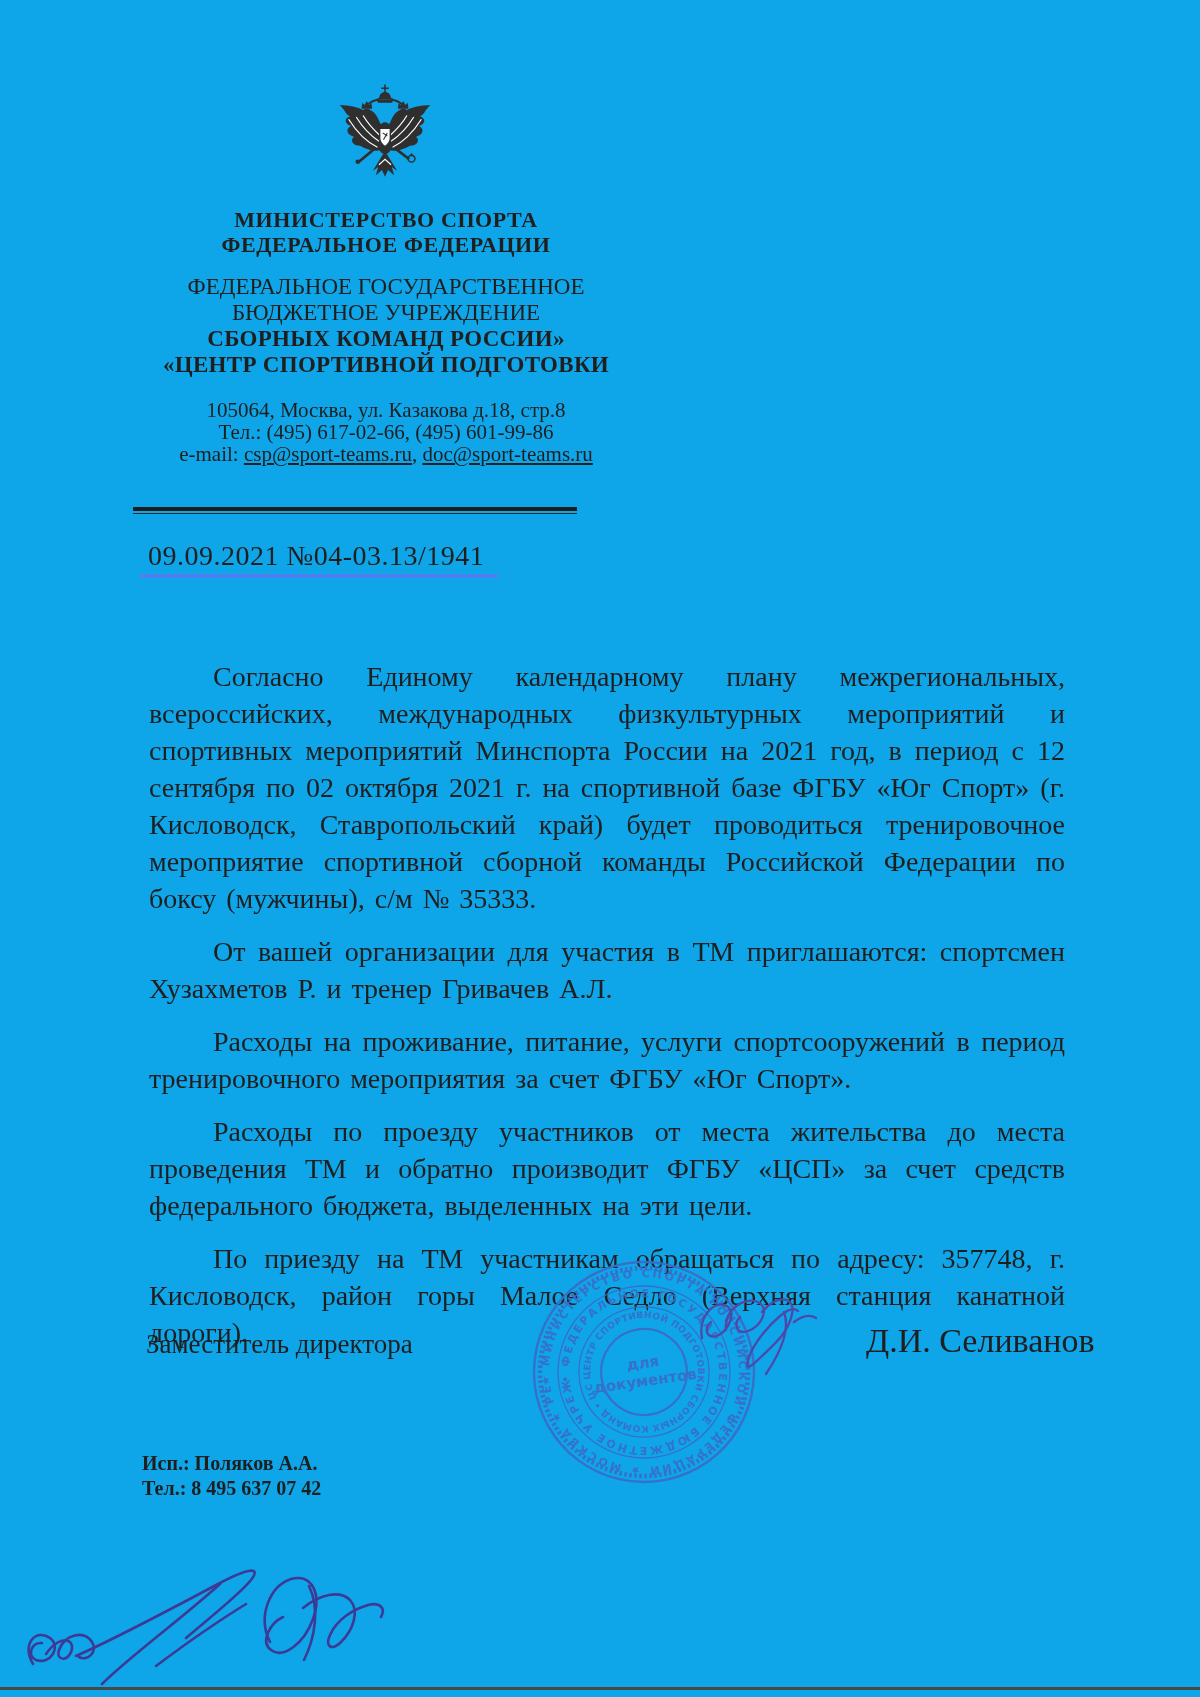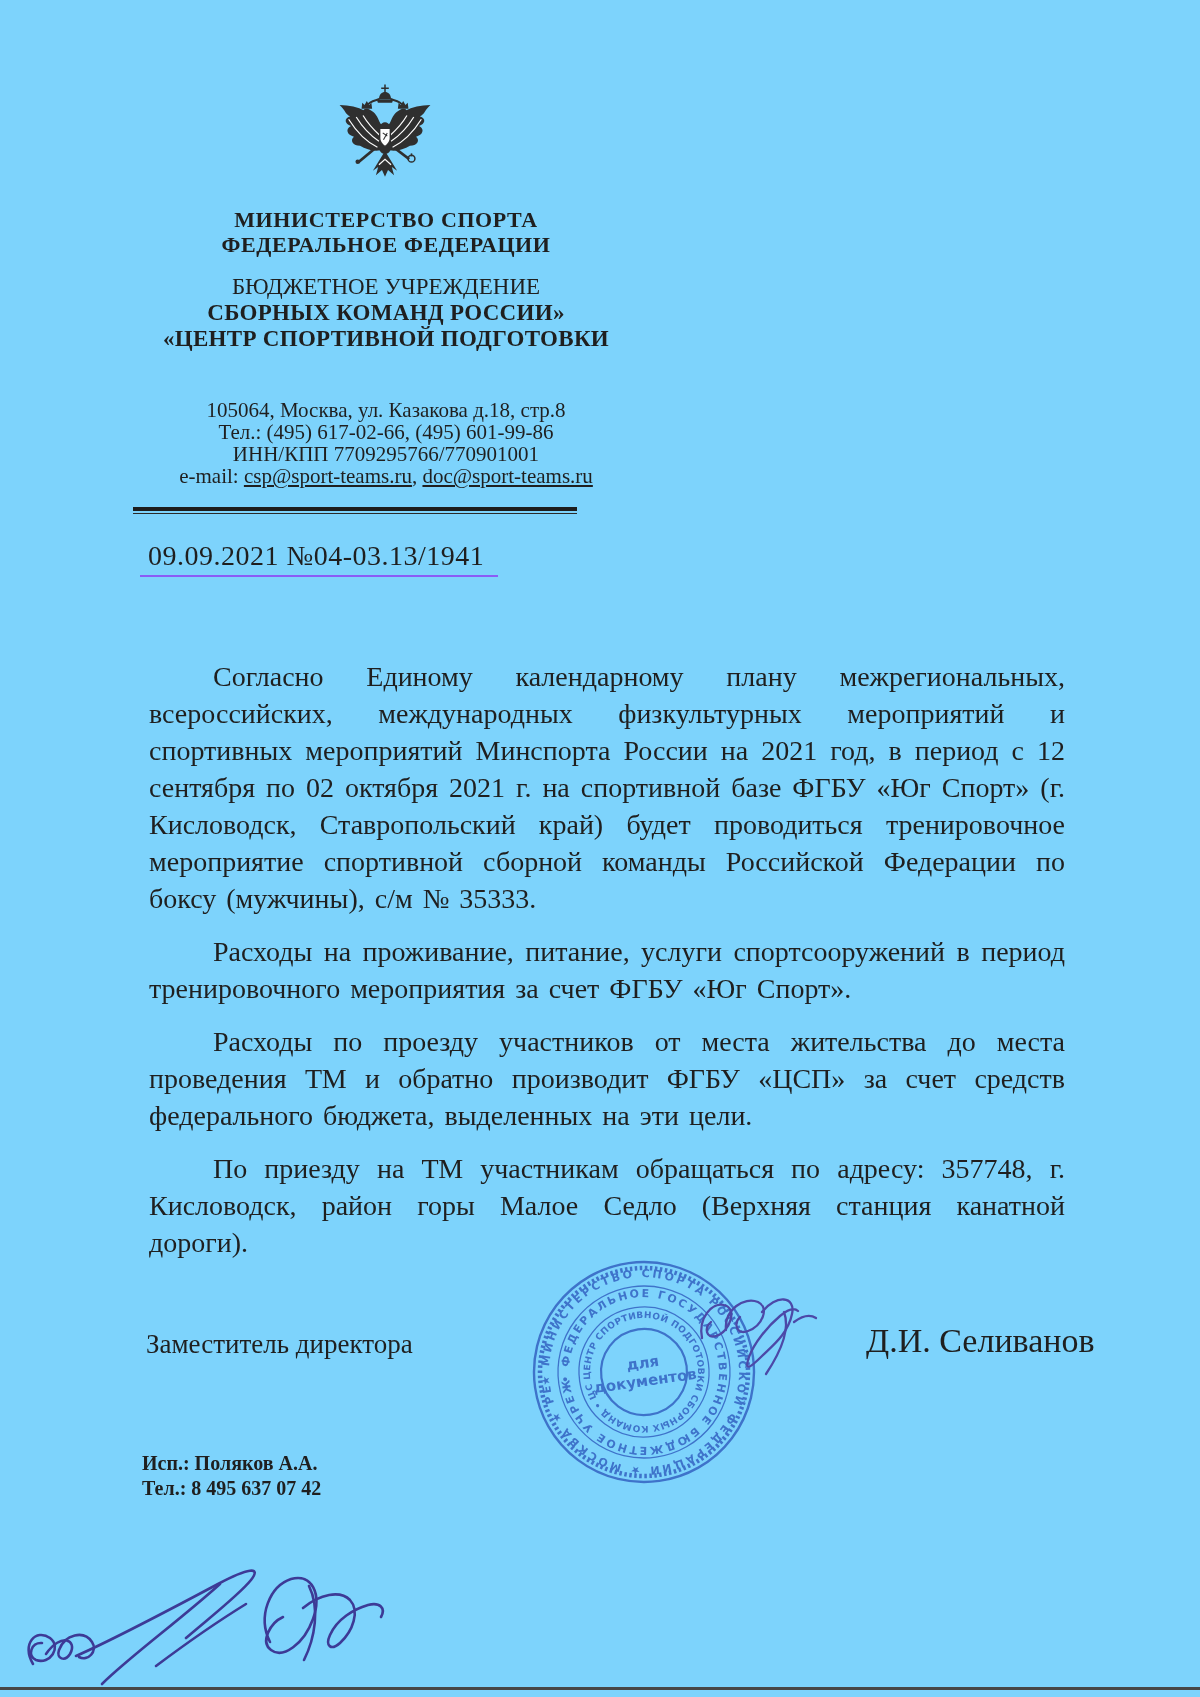--- a/index.html
+++ b/index.html
@@ -1,20 +1,20 @@
 <!DOCTYPE html>
 <html lang="ru"><head>
 <meta charset="utf-8">
 <style>
   html,body{margin:0;padding:0;background:#e8e8e8;}
   .page{
     position:relative;
     width:1200px;height:1697px;
     margin:0 auto;
-    background:#7dd3fc;
+    background:#0ea5e9;
     overflow:hidden;
     font-family:"Liberation Serif","DejaVu Serif",serif;
     color:#1f1f1f;
   }
   
   .emblem{position:absolute;left:332px;top:78px;width:106px;height:128px;}
   .lh-block{position:absolute;left:130px;width:512px;text-align:center;}
   .ministry{top:207px;font-size:22px;line-height:25px;font-weight:bold;letter-spacing:.6px;}
   .orgname{top:274px;font-size:23px;line-height:26px;}
   .orgname .b{font-weight:bold;letter-spacing:.3px;}
@@ -107,41 +107,42 @@
     <path d="M63,62 h14 v13 c0,6 -4,9 -7,11 c-3,-2 -7,-5 -7,-11 Z" fill="#fdfdfd" stroke="#2f2f2f" stroke-width="1.8"></path>
     <path d="M67,68 l6,4 M73,68 l-5,9" stroke="#2f2f2f" stroke-width="1.4" fill="none"></path>
   </svg>
 
   <div class="lh-block ministry">
     <div>МИНИСТЕРСТВО СПОРТА</div>
     <div>ФЕДЕРАЛЬНОЕ ФЕДЕРАЦИИ</div>
   </div>
 
   <div class="lh-block orgname">
+    <div>ФЕДЕРАЛЬНОЕ ГОСУДАРСТВЕННОЕ</div>
     <div>БЮДЖЕТНОЕ УЧРЕЖДЕНИЕ</div>
     <div class="b">СБОРНЫХ КОМАНД РОССИИ»</div>
     <div class="b">«ЦЕНТР СПОРТИВНОЙ ПОДГОТОВКИ</div>
   </div>
 
   <div class="lh-block contacts">
     <div>105064, Москва, ул. Казакова д.18, стр.8</div>
     <div>Тел.: (495) 617-02-66, (495) 601-99-86</div>
-    <div>ИНН/КПП 7709295766/770901001</div>
     <div><span>e-mail: </span><span class="u">csp@sport-teams.ru</span><span>, </span><span class="u">doc@sport-teams.ru</span></div>
   </div>
 
   <div class="rule"></div>
 
 
   <div class="reference">
     <span>09.09.2021 №04-03.13/1941</span>
   </div>
 
   <div class="body-text">
     <p>Согласно Единому календарному плану межрегиональных, всероссийских, международных физкультурных мероприятий и спортивных мероприятий Минспорта России на 2021 год, в период с 12 сентября по 02 октября 2021 г. на спортивной базе ФГБУ «Юг Спорт» (г. Кисловодск, Ставропольский край) будет проводиться тренировочное мероприятие спортивной сборной команды Российской Федерации по боксу (мужчины), с/м № 35333.</p>
+    <p>От вашей организации для участия в ТМ приглашаются: спортсмен Хузахметов Р. и тренер Гривачев А.Л.</p>
     <p>Расходы на проживание, питание, услуги спортсооружений в период тренировочного мероприятия за счет ФГБУ «Юг Спорт».</p>
     <p>Расходы по проезду участников от места жительства до места проведения ТМ и обратно производит ФГБУ «ЦСП» за счет средств федерального бюджета, выделенных на эти цели.</p>
     <p>По приезду на ТМ участникам обращаться по адресу: 357748, г. Кисловодск, район горы Малое Седло (Верхняя станция канатной дороги).</p>
   </div>
 
   <div class="sig-position">Заместитель директора</div>
   <div class="sig-name">Д.И. Селиванов</div>
 
   <svg class="stamp" viewBox="0 0 232 232">
     <defs>

